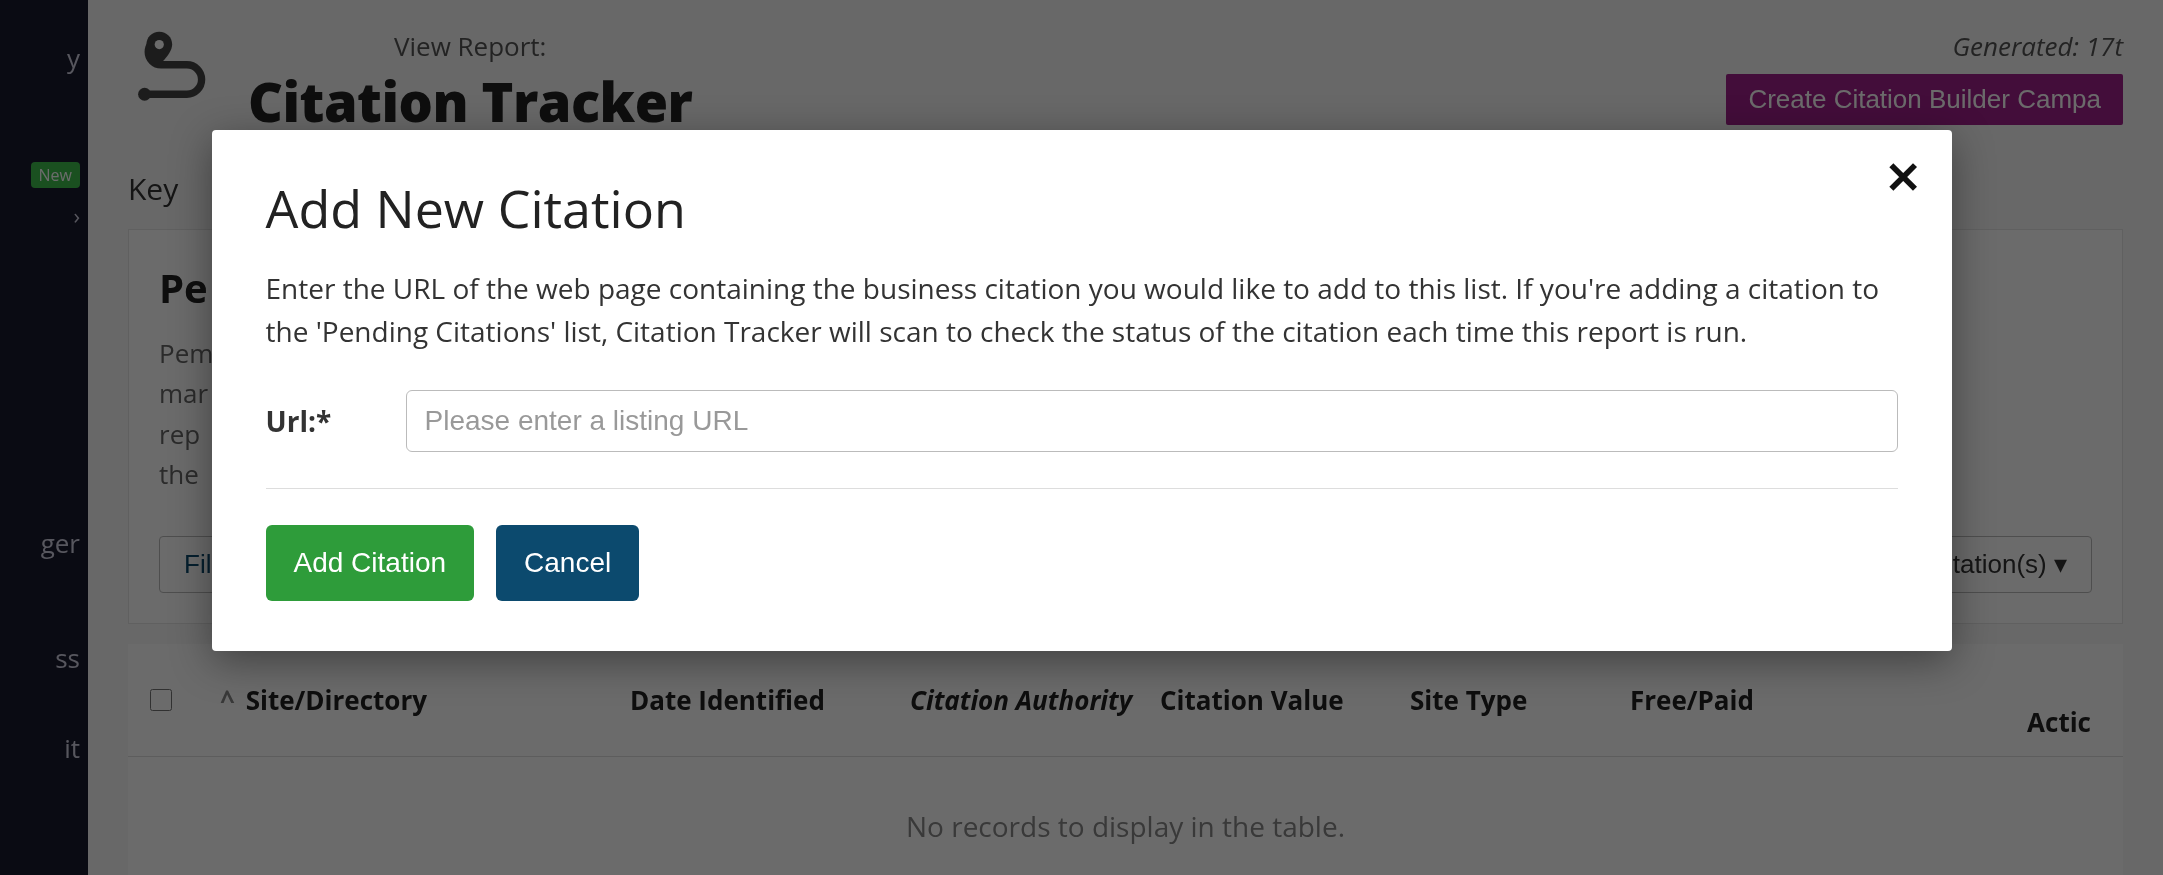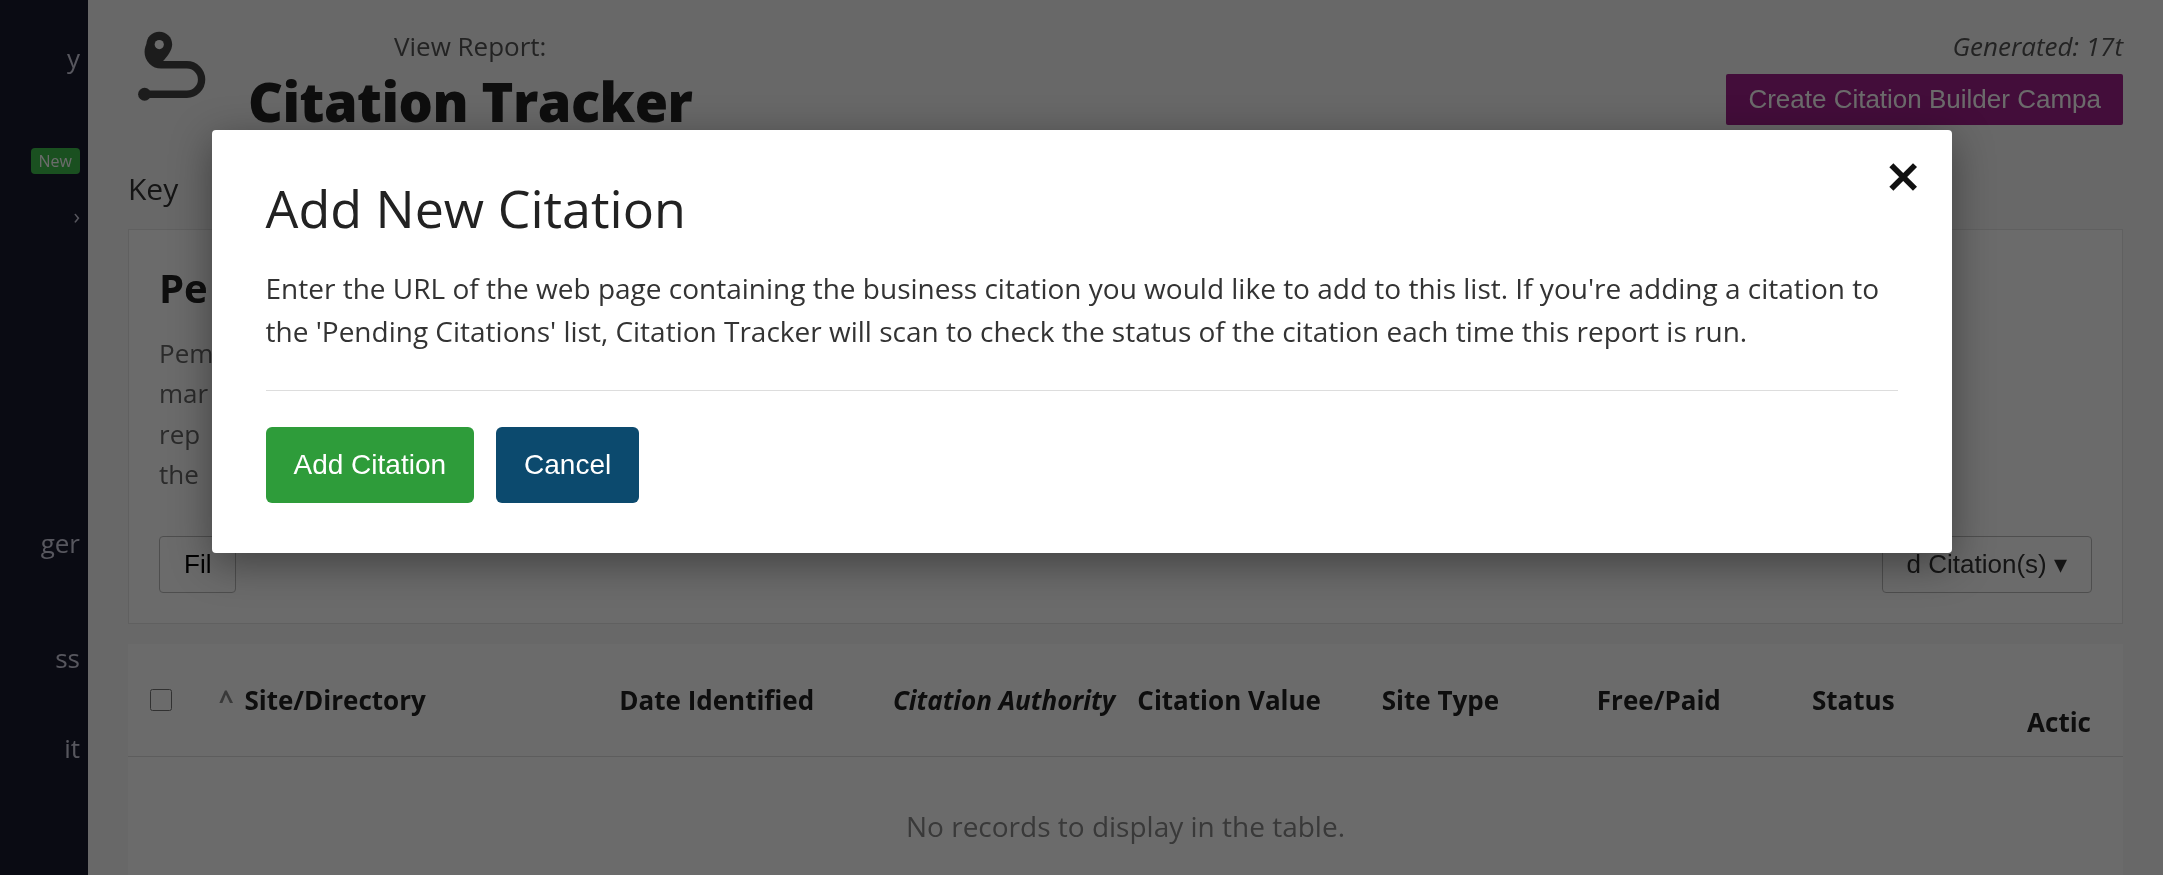--- a/index.html
+++ b/index.html
@@ -12,21 +12,21 @@
     background: #1a1b2e; color: #d8d8e0;
   }
   .sidebar .nav-item {
     position: absolute; right: 8px; color: #cfcfe0; font-size: 26px; display:flex; align-items:center; gap:8px;
   }
   .sidebar .nav-new-badge {
     background: #3fbf4e; color: #fff; font-size: 16px; padding: 2px 8px; border-radius: 4px;
   }
   .sidebar .nav-chevron { color: #cfcfe0; font-size: 22px; margin-left:4px;}
   .nav-y { top: 40px; }
-  .nav-new { top: 148px; }
+  .nav-new { top: 162px; }
   .nav-chev { top: 200px; }
   .nav-ger { top: 525px; }
   .nav-ss { top: 640px; }
   .nav-it { top: 730px; }
 
   
   .page {
     position: absolute; left: 88px; top: 0; right: 0; bottom: 0;
     background: #f7f7f7;
   }
@@ -47,21 +47,21 @@
   .key-row { padding: 0 40px; font-size: 30px; color: #333; margin-top: 20px; }
 
   .content-card {
     margin: 20px 40px 0 40px; background: #fff; padding: 30px; border: 1px solid #e4e4e4;
   }
   .section-title { font-size: 40px; font-weight: 700; color: #222; margin-bottom: 18px; }
   .section-desc { font-size: 26px; color: #666; line-height: 1.55; max-width: 1900px; }
 
   .filter-row { display:flex; justify-content:space-between; align-items:center; margin-top: 42px; }
   .filter-btn {
-    background: #fff; border: 1.5px solid #bbb; padding: 12px 24px; font-size: 26px; color: #000000; border-radius: 4px;
+    background: #fff; border: 1.5px solid #bbb; padding: 12px 24px; font-size: 26px; color: #0c4a6e; border-radius: 4px;
   }
   .add-cit-toggle {
     background: #fff; border: 1.5px solid #bbb; padding: 12px 24px; font-size: 26px; color: #333; border-radius: 4px;
   }
 
   .table {
     margin: 20px 40px 0 40px; background:#fff;
   }
   .table-head {
     display:flex; align-items:center; border-bottom: 1.5px solid #ddd; padding: 16px 12px; font-size: 26px; font-weight: 700; color:#222;
@@ -176,32 +176,35 @@
       </div>
       <div class="th th-site">
         <span class="sort-caret">^</span>
         <span>Site/Directory</span>
       </div>
       <div class="th th-date">Date Identified</div>
       <div class="th th-auth">Citation Authority</div>
       <div class="th th-val">Citation Value</div>
       <div class="th th-type">Site Type</div>
       <div class="th th-fp">Free/Paid</div>
-      <div class="th th-status">Status</div>
       <div class="th th-act">Actic</div>
     </div>
     <div class="empty-row">No records to display in the table.</div>
   </div>
 
 </div>
 
 <div class="overlay">
   <div class="modal">
     <div class="modal-close">✕</div>
     <div class="modal-title">Add New Citation</div>
     <div class="modal-desc">Enter the URL of the web page containing the business citation you would like to add to this list. If you're adding a citation to the 'Pending Citations' list, Citation Tracker will scan to check the status of the citation each time this report is run.</div>
+    <div class="form-row">
+      <div class="form-label">Url:*</div>
+      <input class="form-input" type="text" placeholder="Please enter a listing URL" style="">
+    </div>
     <hr class="divider">
     <div class="modal-actions">
       <button class="btn-primary">Add Citation</button>
       <button class="btn-cancel">Cancel</button>
     </div>
   </div>
 </div>
 
 </body></html>

